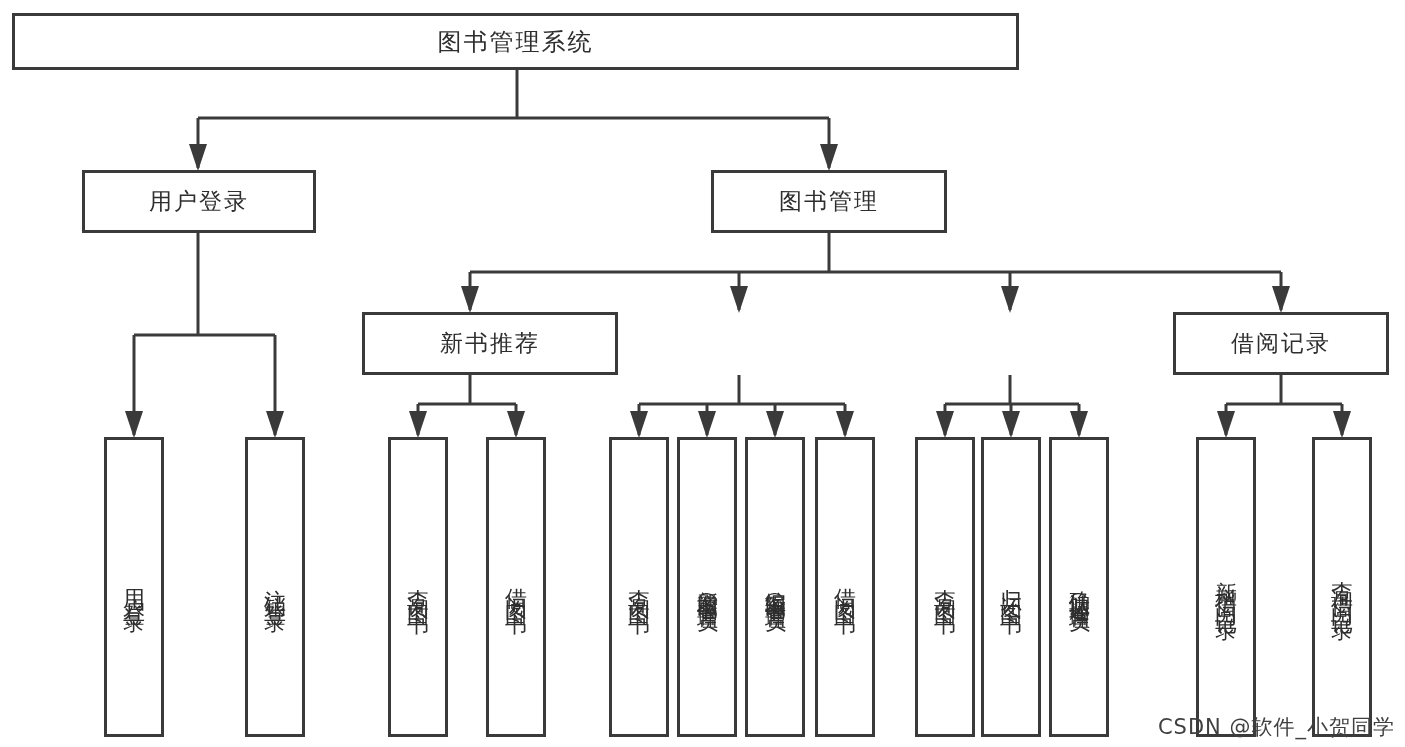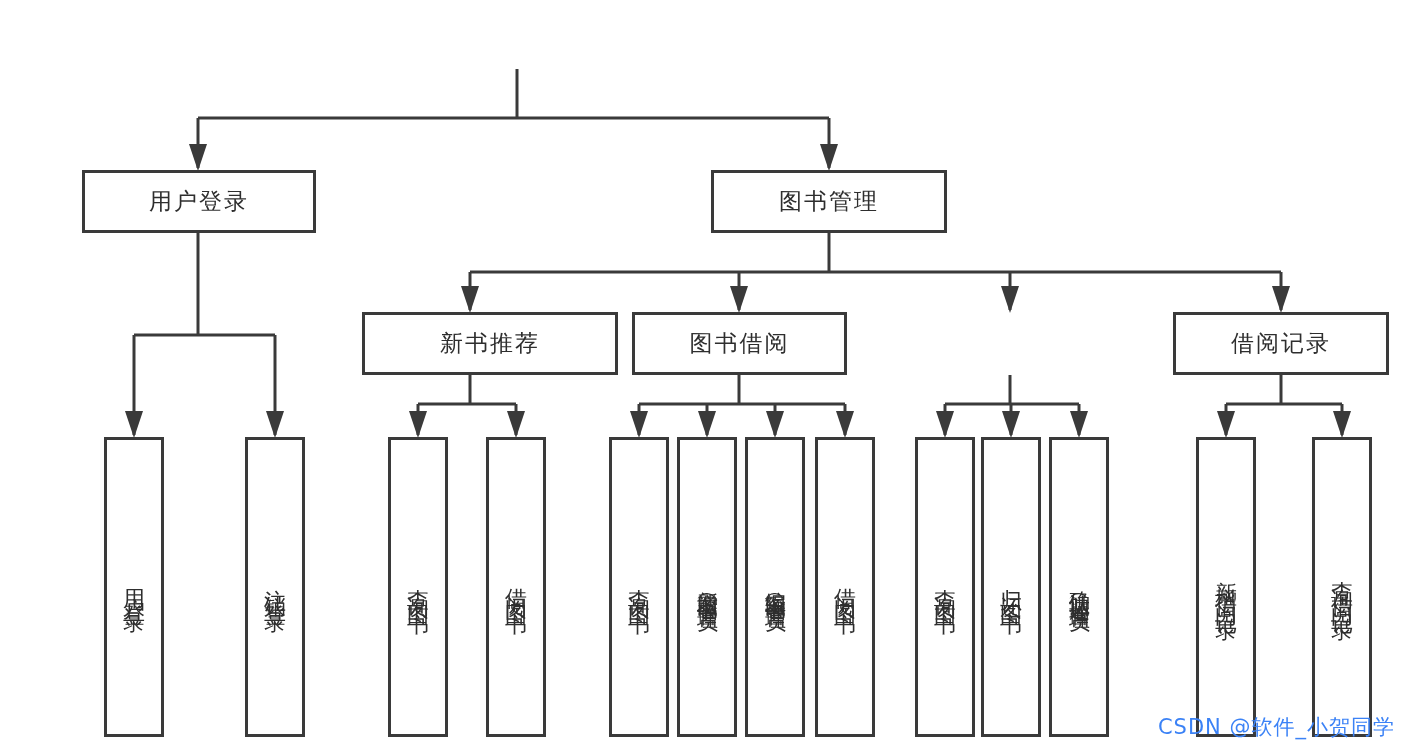--- a/index.html
+++ b/index.html
@@ -63,21 +63,21 @@
   .n-l-cret   { left: 981px; }
   .n-l-cconf  { left: 1049px; }
   .n-l-hadd   { left: 1196px; }
   .n-l-hq     { left: 1312px; }
   .watermark {
     position: absolute;
     right: 10px;
     bottom: 6px;
     font-size: 21px;
     letter-spacing: 1px;
-    color: #3b82f6;
+    color: #404040;
     z-index: 3;
     white-space: nowrap;
   }
 </style>
 </head>
 <body>
 
 <div id="canvas">
 
   <svg class="wires" width="1405" height="747" viewBox="0 0 1405 747">
@@ -139,34 +139,34 @@
       <path d="M775 438 L766 411 L784 411 Z"></path>
       <path d="M845 438 L836 411 L854 411 Z"></path>
       <path d="M945 438 L936 411 L954 411 Z"></path>
       <path d="M1011 438 L1002 411 L1020 411 Z"></path>
       <path d="M1079 438 L1070 411 L1088 411 Z"></path>
       <path d="M1226 438 L1217 411 L1235 411 Z"></path>
       <path d="M1342 438 L1333 411 L1351 411 Z"></path>
     </g>
   </svg>
 
+  <div class="box root n-root">
+    <span class="hlabel">图书管理系统</span>
+  </div>
 
   <div class="box n-user">
     <span class="hlabel">用户登录</span>
   </div>
   <div class="box n-mgmt">
     <span class="hlabel">图书管理</span>
   </div>
 
   <div class="box n-rec">
     <span class="hlabel">新书推荐</span>
   </div>
-  <div class="box n-borrow">
-    <span class="hlabel">图书借阅</span>
-  </div>
   <div class="box n-hist">
     <span class="hlabel">借阅记录</span>
   </div>
 
   <div class="box leaf n-l-login">
     <span class="vlabel">用户登录</span>
   </div>
   <div class="box leaf n-l-logout">
     <span class="vlabel">注销登录</span>
   </div>

